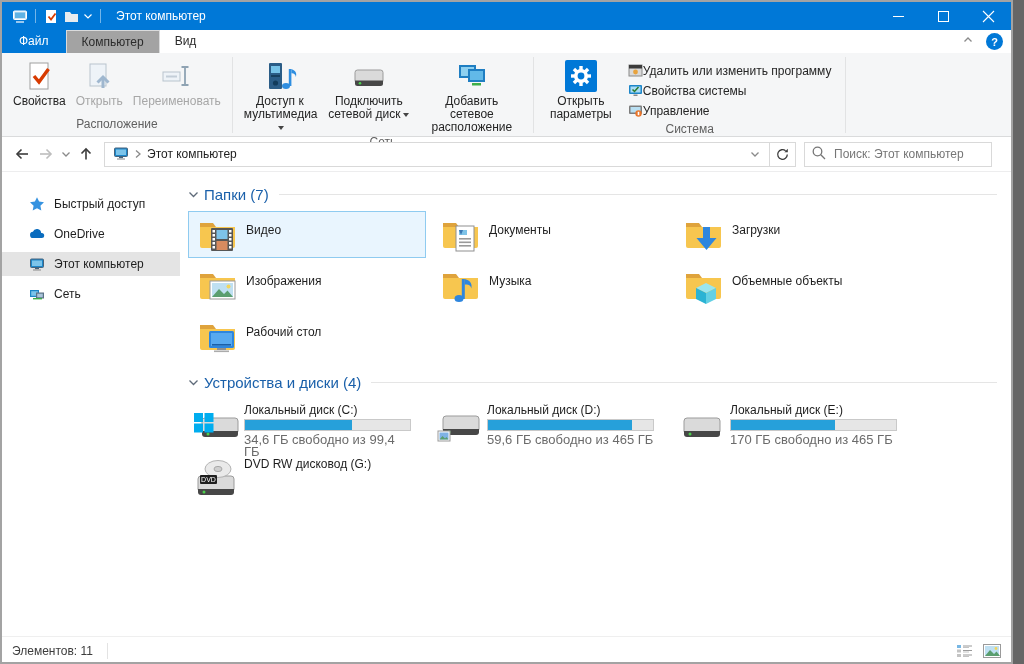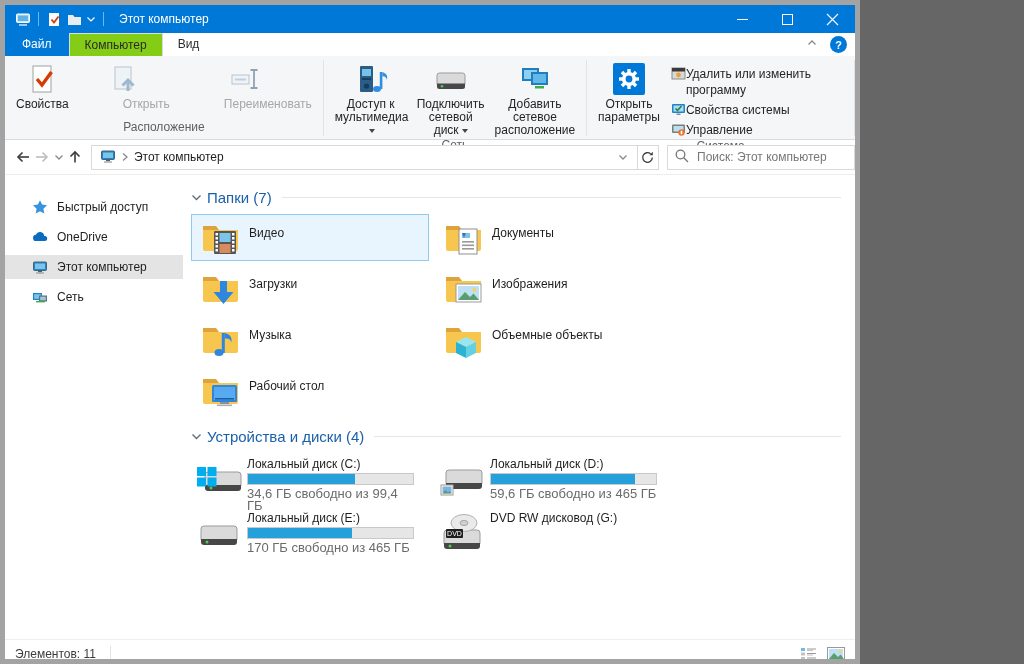--- a/index.html
+++ b/index.html
@@ -1,44 +1,44 @@
 <!DOCTYPE html>
 <html><head>
 <meta charset="utf-8">
 <style>
   * { margin:0; padding:0; box-sizing:border-box; }
   body { background:#666; font-family:"Liberation Sans", sans-serif; }
   .window{
-    width:860px;height:664px;background:#fff;position:relative;overflow:hidden;
-    border:5px solid #a3a3a3;font-size:12px;color:#1e1e1e;
+    width:1013px;height:664px;background:#fff;position:relative;overflow:hidden;
+    border:2px solid #a3a3a3;font-size:12px;color:#1e1e1e;
   }
   
   .titlebar{height:28px;background:#0078d7;display:flex;align-items:center;color:#fff;padding-left:8px;}
   .tb-icon{display:flex;align-items:center;justify-content:center;width:20px;height:20px;}
   .tb-sep{width:1px;height:14px;background:rgba(255,255,255,.45);margin:0 5px;}
   .tb-caret{display:flex;align-items:center;justify-content:center;width:14px;height:20px;}
   .tb-title{margin-left:10px;font-size:12px;}
   .tb-controls{margin-left:auto;display:flex;height:100%;}
   .ctl{width:45px;height:100%;display:flex;align-items:center;justify-content:center;}
   
   .tabsbar{height:24px;background:#fff;display:flex;align-items:flex-end;position:relative;border-bottom:1px solid #f5f6f7;}
   .tab{padding:0 15px;line-height:23px;color:#2b2b2b;cursor:default;}
   .tab.file{background:#0078d7;color:#fff;padding:0 17px;}
-  .tab.active{background:#84cc16;border:1px solid #dadbdc;border-bottom:none;line-height:22px;}
+  .tab.active{background:#a3a3a3;border:1px solid #dadbdc;border-bottom:none;line-height:22px;}
   .tabsbar-right{position:absolute;right:8px;top:3px;display:flex;align-items:center;gap:12px;}
   .help-circle{width:17px;height:17px;border-radius:50%;background:#0078d7;color:#fff;display:flex;align-items:center;justify-content:center;font-size:11px;font-weight:bold;}
   
   .ribbon{height:83px;background:#f5f6f7;border-bottom:1px solid #dadbdc;display:flex;}
   .rgroup{display:flex;flex-direction:column;}
   .rbuttons{flex:1;display:flex;align-items:flex-start;padding:3px 6px 0 6px;}
   .rbtn{display:flex;flex-direction:column;align-items:center;padding:3px 5px 0 5px;}
   .ricon{width:32px;height:32px;display:block;}
   .ricon svg{display:block;}
   .rlabelwrap{text-align:center;line-height:13px;margin-top:3px;color:#252525;}
-  .rbtn.disabled .rlabelwrap{color:#a7a7a7;margin-left:44px;}
+  .rbtn.disabled .rlabelwrap{color:#a7a7a7;}
   .w70{max-width:72px;} .w84{max-width:86px;} .w98{max-width:100px;}
   .dd{display:inline-block;width:0;height:0;border-top:4px solid #444;border-left:3.5px solid transparent;border-right:3.5px solid transparent;margin-left:3px;vertical-align:middle;}
   .rgname{text-align:center;color:#606060;padding:1px 10px 5px 10px;font-size:12px;}
   .rsep{width:1px;background:#e2e3e4;margin:3px 0;}
   .rsyslist{display:flex;flex-direction:column;padding:6px 8px 0 6px;gap:4px;}
   .rsmall{display:flex;align-items:flex-start;line-height:16px;color:#252525;}
   .rsmall .sicon{width:15px;height:15px;display:flex;}
   
   .navbar{height:35px;display:flex;align-items:center;background:#fff;border-bottom:1px solid #ededee;padding-left:8px;}
   .nav-btn{width:24px;height:24px;display:flex;align-items:center;justify-content:center;}

